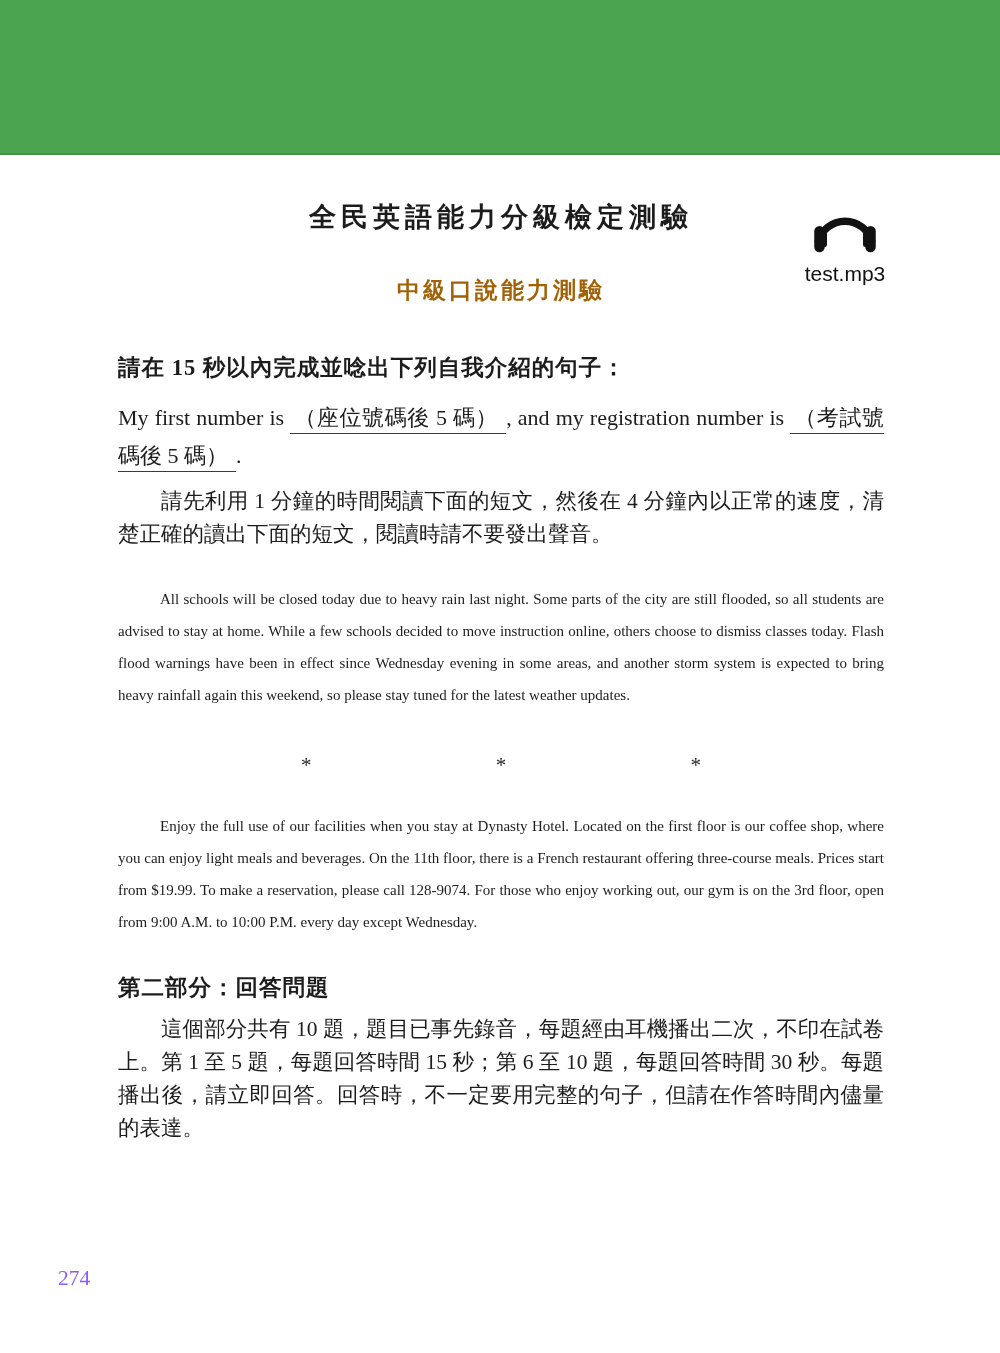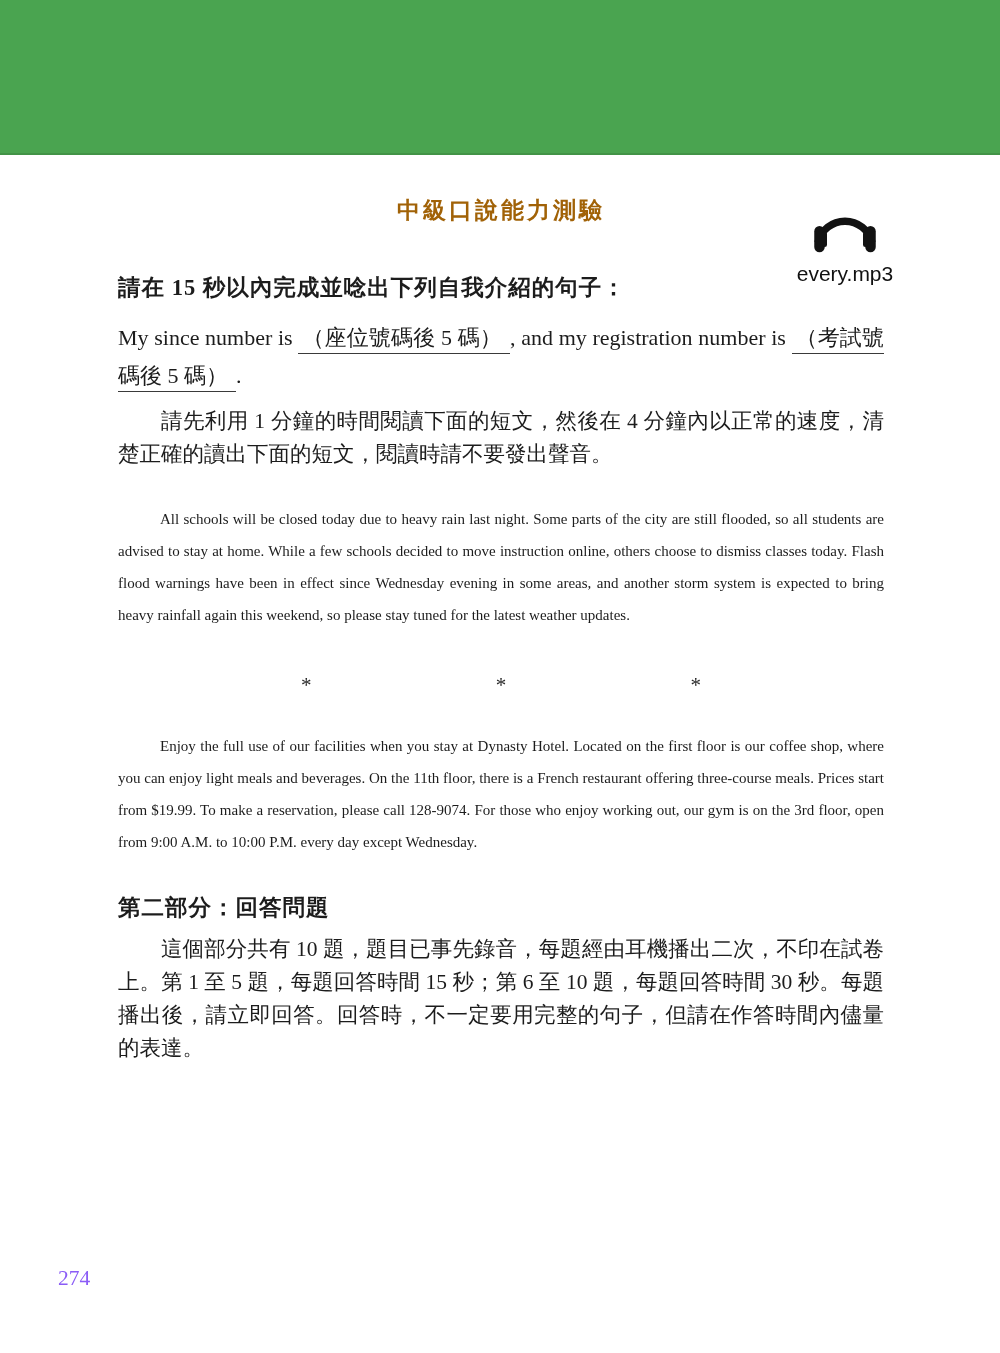--- a/index.html
+++ b/index.html
@@ -121,30 +121,31 @@
   <div class="audio-block">
     <span>
       <svg viewBox="0 0 100 80" width="76" height="60" aria-hidden="true">
         <path d="M14 62 A 37 37 0 0 1 86 62" fill="none" stroke="#121212" stroke-width="10"></path>
         <rect x="9" y="40" width="14" height="35" rx="7" fill="#121212"></rect>
         <rect x="77" y="40" width="14" height="35" rx="7" fill="#121212"></rect>
         <rect x="20" y="47" width="6" height="21" rx="3" fill="#121212"></rect>
         <rect x="74" y="47" width="6" height="21" rx="3" fill="#121212"></rect>
       </svg>
     </span>
-    <div class="audio-label">every.mp3</div>
+    <div class="audio-label">test.mp3</div>
   </div>
 
   <div class="content">
 
+    <h1 class="doc-title">全民英語能力分級檢定測驗</h1>
     <h2 class="doc-subtitle">中級口說能力測驗</h2>
 
     <p class="intro-heading">請在 15 秒以內完成並唸出下列自我介紹的句子：</p>
 
-    <p class="intro-sentence"><span>My since number is </span><span class="blank">（座位號碼後 5 碼）</span><span>, and my registration number is </span><span class="blank">（考試號碼後 5 碼）</span><span>.</span></p>
+    <p class="intro-sentence"><span>My first number is </span><span class="blank">（座位號碼後 5 碼）</span><span>, and my registration number is </span><span class="blank">（考試號碼後 5 碼）</span><span>.</span></p>
 
     <p class="cn-para">請先利用 1 分鐘的時間閱讀下面的短文，然後在 4 分鐘內以正常的速度，清楚正確的讀出下面的短文，閱讀時請不要發出聲音。</p>
 
     <p class="en-para">All schools will be closed today due to heavy rain last night. Some parts of the city are still flooded, so all students are advised to stay at home. While a few schools decided to move instruction online, others choose to dismiss classes today. Flash flood warnings have been in effect since Wednesday evening in some areas, and another storm system is expected to bring heavy rainfall again this weekend, so please stay tuned for the latest weather updates.</p>
 
     <div class="separator-row">
       <span>*</span>
       <span>*</span>
       <span>*</span>
     </div>

